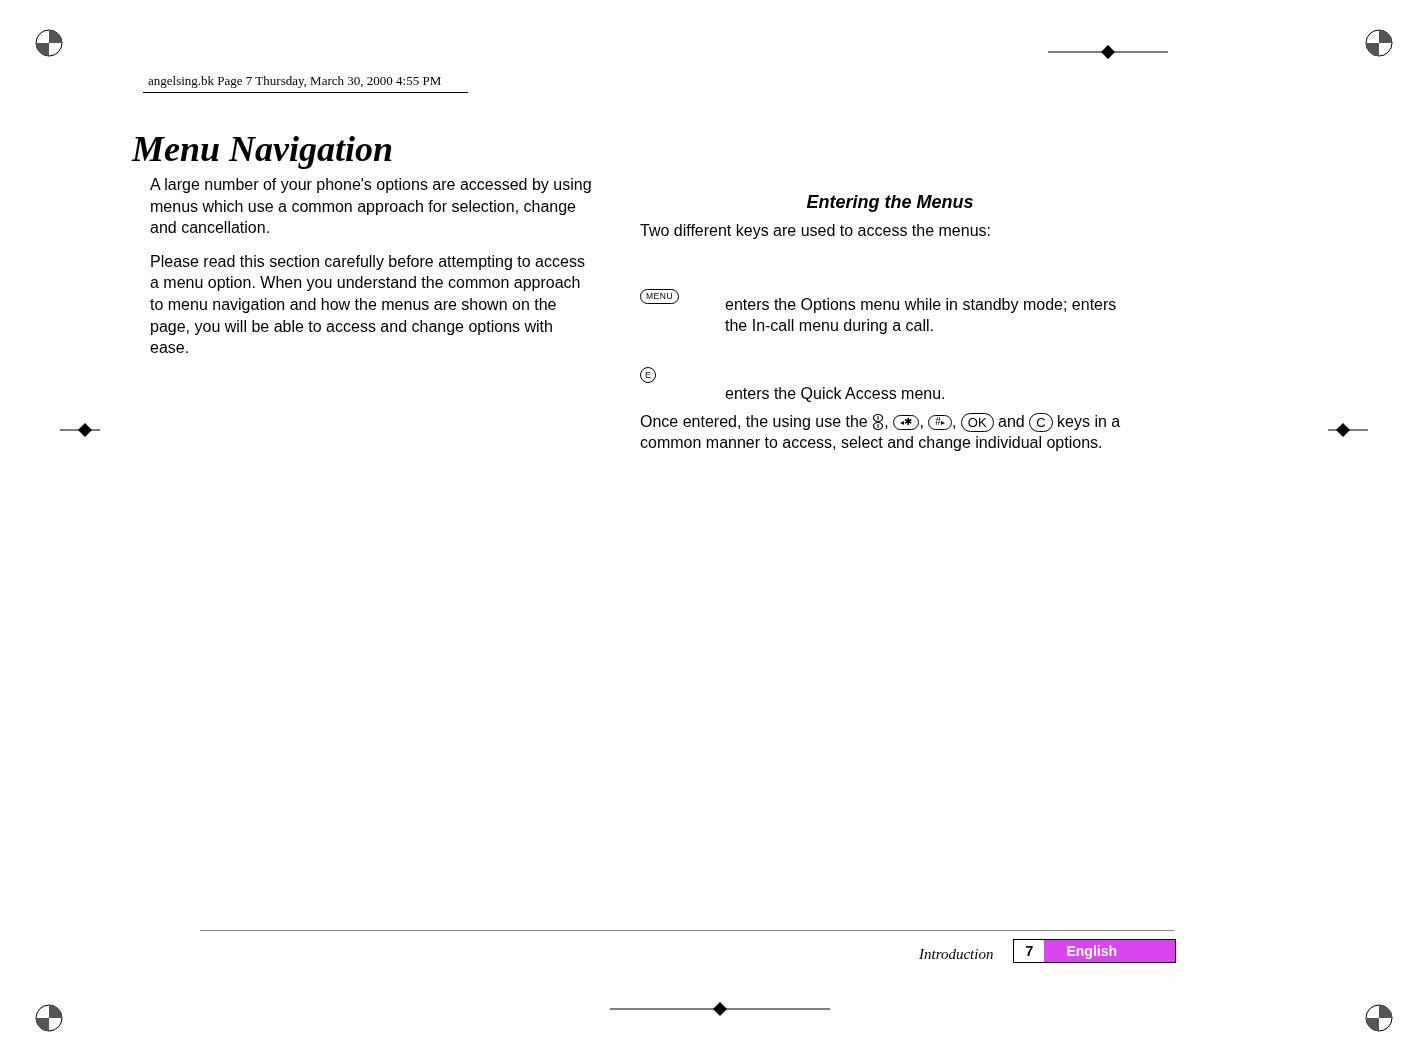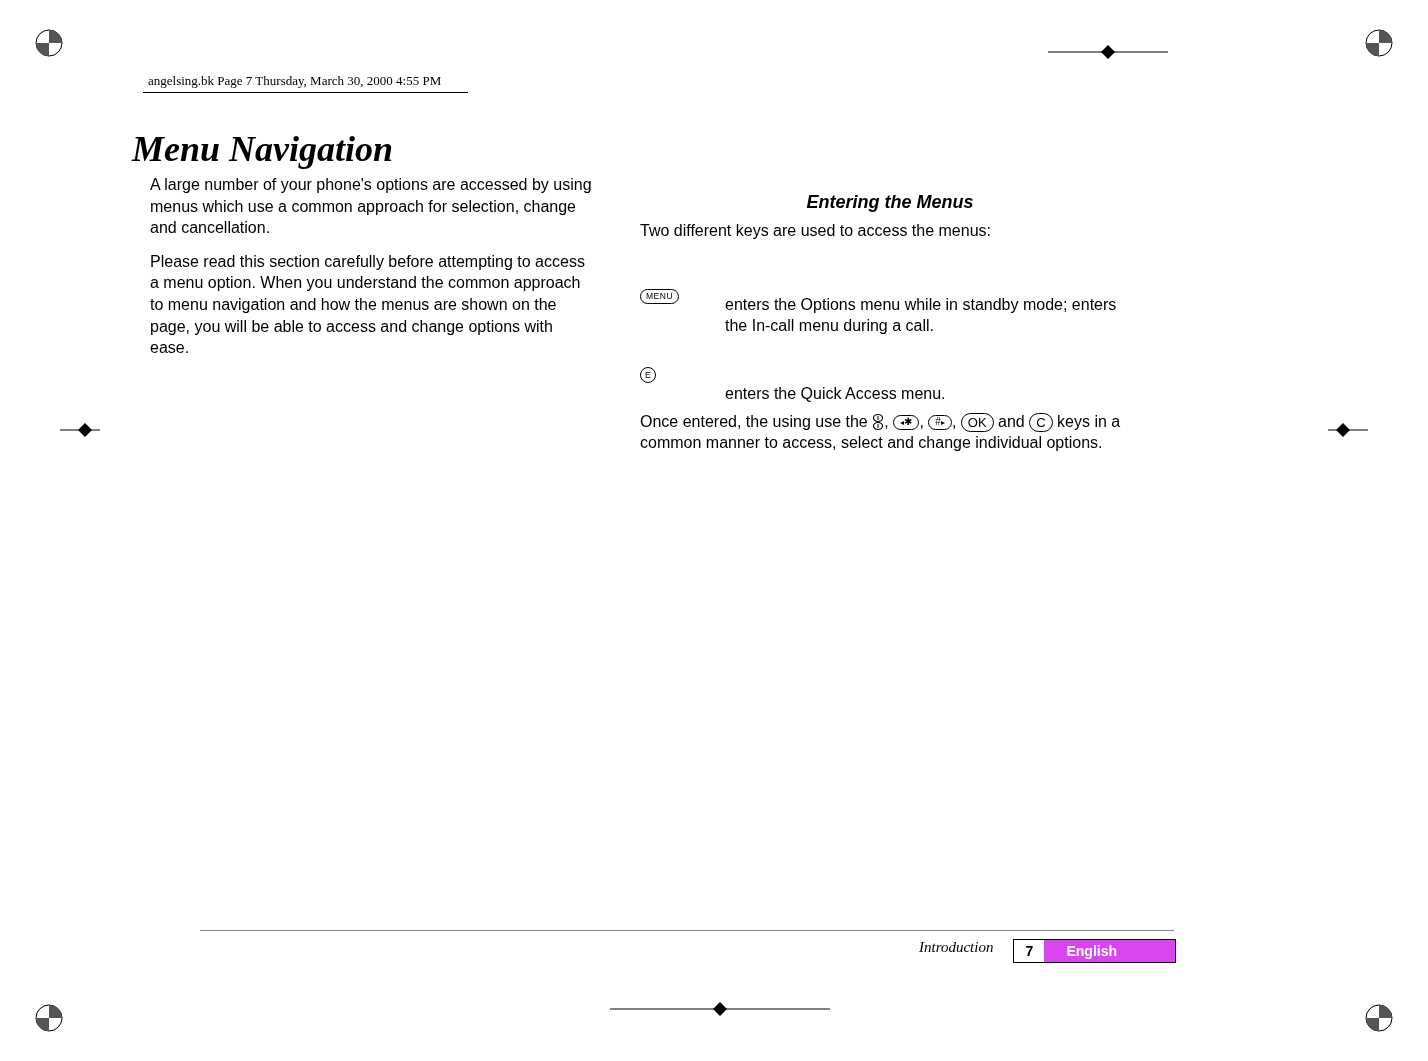--- a/index.html
+++ b/index.html
@@ -124,21 +124,21 @@
   }
   .scroller-icon {
     display: inline-block;
     vertical-align: middle;
   }
   .footer-area {
     position: absolute;
     bottom: 98px;
     right: 252px;
     display: flex;
-    align-items: flex-start;
+    align-items: flex-end;
   }
   .footer-intro {
     font-family: "Times New Roman", serif;
     font-style: italic;
     font-size: 15px;
     margin-right: 20px;
   }
   .footer-box {
     display: flex;
     border: 1px solid #000;

